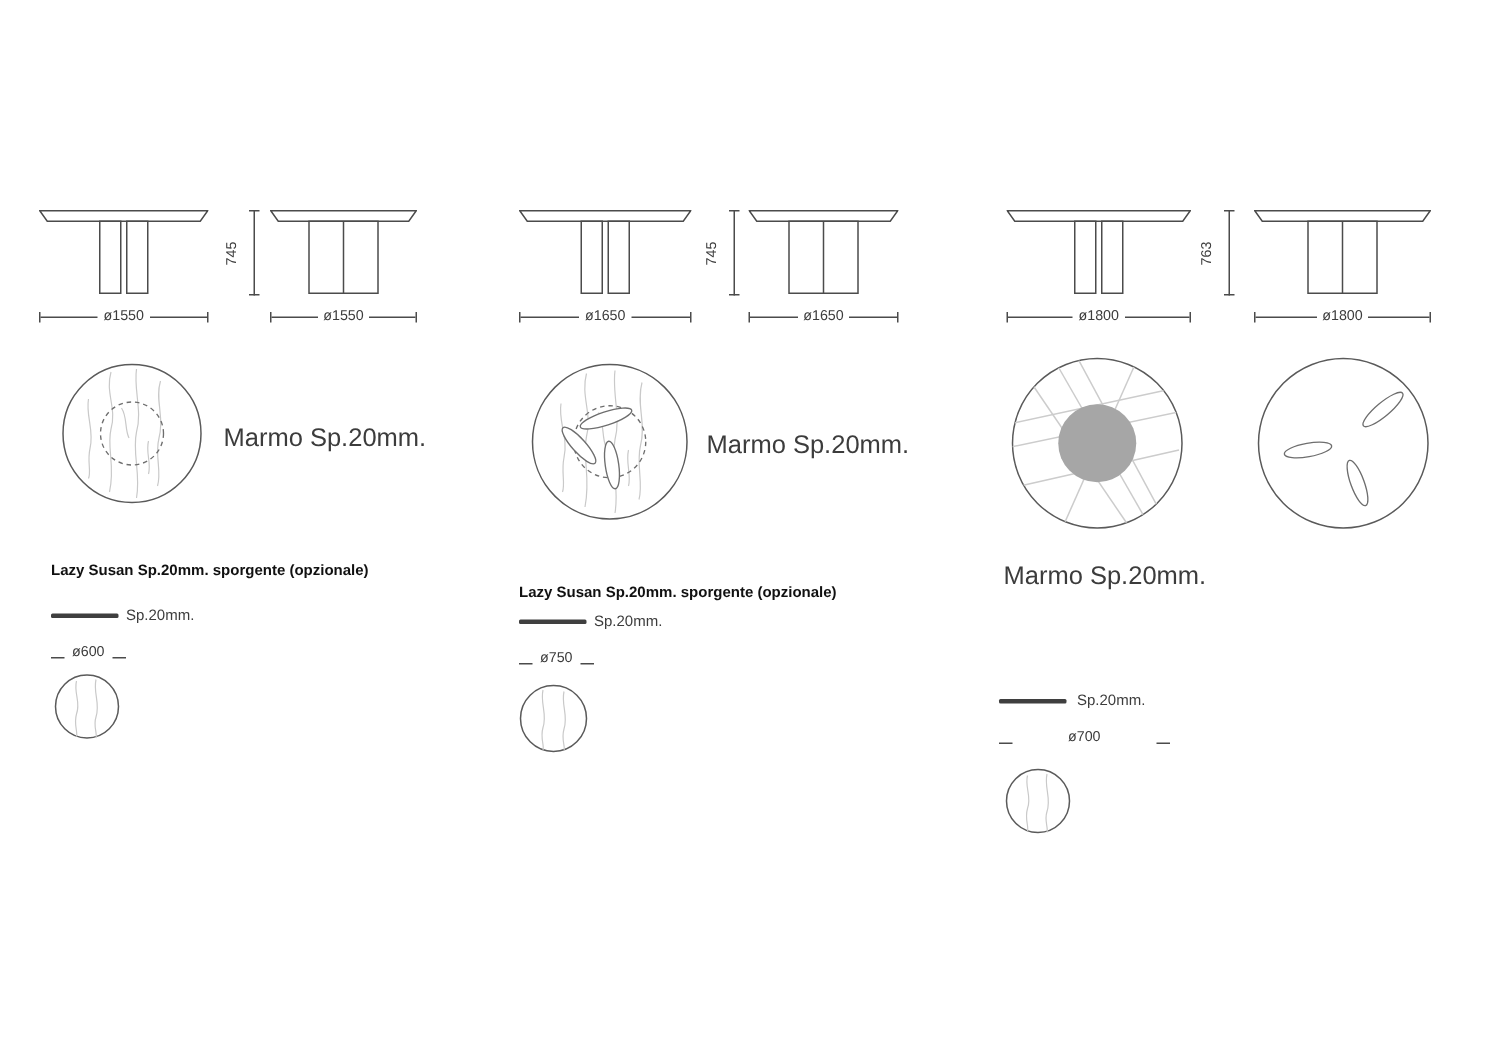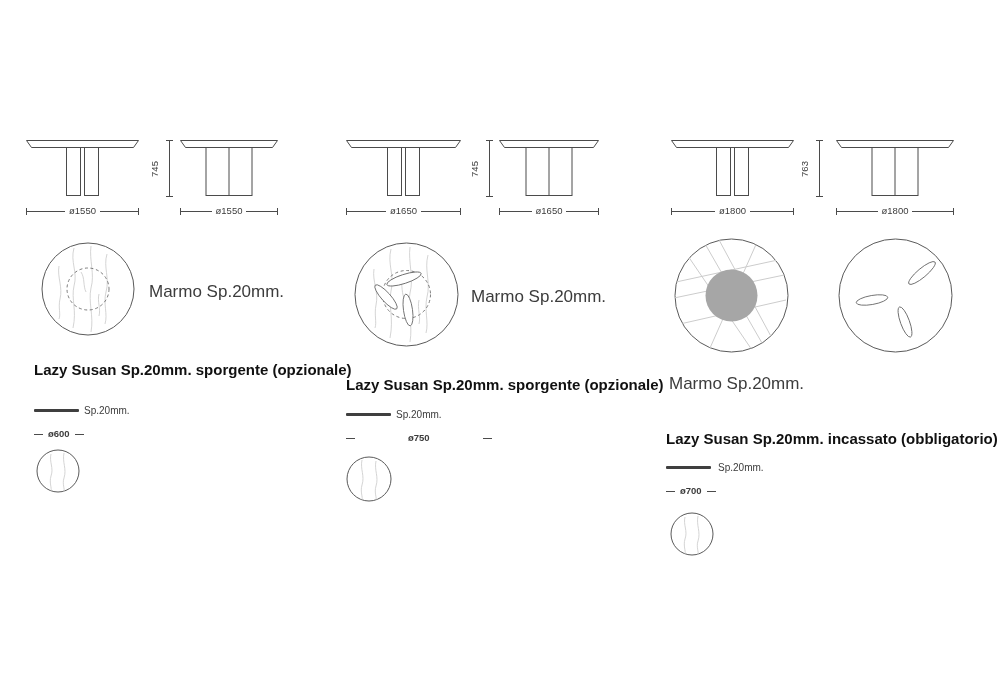--- a/index.html
+++ b/index.html
@@ -16,29 +16,29 @@
 
   
   .dim-v { position:absolute; width:16px; }
   .dim-v .vline { position:absolute; right:0; top:0; width:1px; height:100%; background:#4b4b4b; }
   .dim-v .vtick { position:absolute; right:-3px; width:7px; height:1px; background:#4b4b4b; }
   .dim-v .vtick.top { top:0; }
   .dim-v .vtick.bottom { bottom:0; }
   .dim-v .vlabel { position:absolute; left:-7px; top:50%; transform:translateY(-50%) rotate(-90deg); font-size:9.5px; white-space:nowrap; color:#3c3c3c; }
 
   
-  .dim-s { position:absolute; display:flex; align-items:center; height:10px;font-weight:bold; }
+  .dim-s { position:absolute; display:flex; align-items:flex-end; height:10px; }
   .dim-s .sline { width:9px; height:1px; background:#4b4b4b; }
   .dim-s .slabel { font-size:9.5px; line-height:1; padding:0 5px; color:#3c3c3c; white-space:nowrap; }
 
   .slab { position:absolute; height:3px; width:45px; background:#3f3f3f; border-radius:1px; }
   .slab-label { position:absolute; font-size:10px; color:#3c3c3c; white-space:nowrap; }
 
   .material-label { position:absolute; font-size:17px; color:#3c3c3c; white-space:nowrap; }
-  .group-title { position:absolute; font-size:15px; font-weight:bold; color:#111; white-space:nowrap; }
+  .group-title { position:absolute; font-size:10px; font-weight:bold; color:#111; white-space:nowrap;margin-top:14px; }
 
   svg { display:block; }
 </style>
 </head>
 <body>
 
 <section class="group">
 
   <svg class="abs" style="left:10px; top:140px;" width="113" height="57">
     <path d="M0.5,0.5 H112.5 L107.5,7.5 H5.5 Z" fill="#fff" stroke="#4b4b4b" stroke-width="1"></path>
@@ -163,21 +163,21 @@
     </g>
   </svg>
 
   <div class="material-label" style="left:455px; top:287px;">Marmo Sp.20mm.</div>
 
   <div class="group-title" style="left:330px; top:376px;">Lazy Susan Sp.20mm. sporgente (opzionale)</div>
 
   <div class="slab" style="left:330px; top:413px;"></div>
   <div class="slab-label" style="left:380px; top:409px;">Sp.20mm.</div>
 
-  <div class="dim-s" style="left:330px; top:433px;gap:48px;">
+  <div class="dim-s" style="left:330px; top:433px;">
     <span class="sline"></span>
     <span class="slabel">ø750</span>
     <span class="sline"></span>
   </div>
 
   <svg class="abs" style="left:330px; top:456px;" width="46" height="46">
     <circle cx="23" cy="23" r="22" fill="#fff" stroke="#5a5a5a" stroke-width="1"></circle>
     <g stroke="#c9c9c9" stroke-width="0.8" fill="none">
       <path d="M16,4 C14,13 19,20 16,29 C14,36 17,41 16,44"></path>
       <path d="M30,5 C28,14 33,21 30,30 C28,37 31,42 30,44"></path>
@@ -244,26 +244,25 @@
     <circle cx="57.5" cy="57.5" r="56.5" fill="#fff" stroke="#5a5a5a" stroke-width="1"></circle>
     <g stroke="#6e6e6e" stroke-width="0.9" fill="#fff">
       <ellipse cx="84" cy="35" rx="17" ry="4.5" transform="rotate(-40 84 35)"></ellipse>
       <ellipse cx="34" cy="62" rx="16" ry="4.5" transform="rotate(-10 34 62)"></ellipse>
       <ellipse cx="67" cy="84" rx="16" ry="4.5" transform="rotate(70 67 84)"></ellipse>
     </g>
   </svg>
 
   <div class="material-label" style="left:653px; top:374px;">Marmo Sp.20mm.</div>
 
-  <div class="group-title" style="left:650px; top:430px;">Lazy Susan Sp.20mm. incassato (obbligatorio)</div>
 
   <div class="slab" style="left:650px; top:466px;"></div>
   <div class="slab-label" style="left:702px; top:462px;">Sp.20mm.</div>
 
-  <div class="dim-s" style="left:650px; top:486px;">
+  <div class="dim-s" style="left:650px; top:486px;gap:32px;">
     <span class="sline"></span>
     <span class="slabel">ø700</span>
     <span class="sline"></span>
   </div>
 
   <svg class="abs" style="left:654px; top:512px;" width="44" height="44">
     <circle cx="22" cy="22" r="21" fill="#fff" stroke="#5a5a5a" stroke-width="1"></circle>
     <g stroke="#c9c9c9" stroke-width="0.8" fill="none">
       <path d="M15,5 C13,13 18,19 15,27 C13,34 16,39 15,42"></path>
       <path d="M28,4 C26,13 31,20 28,29 C26,35 29,40 28,43"></path>

